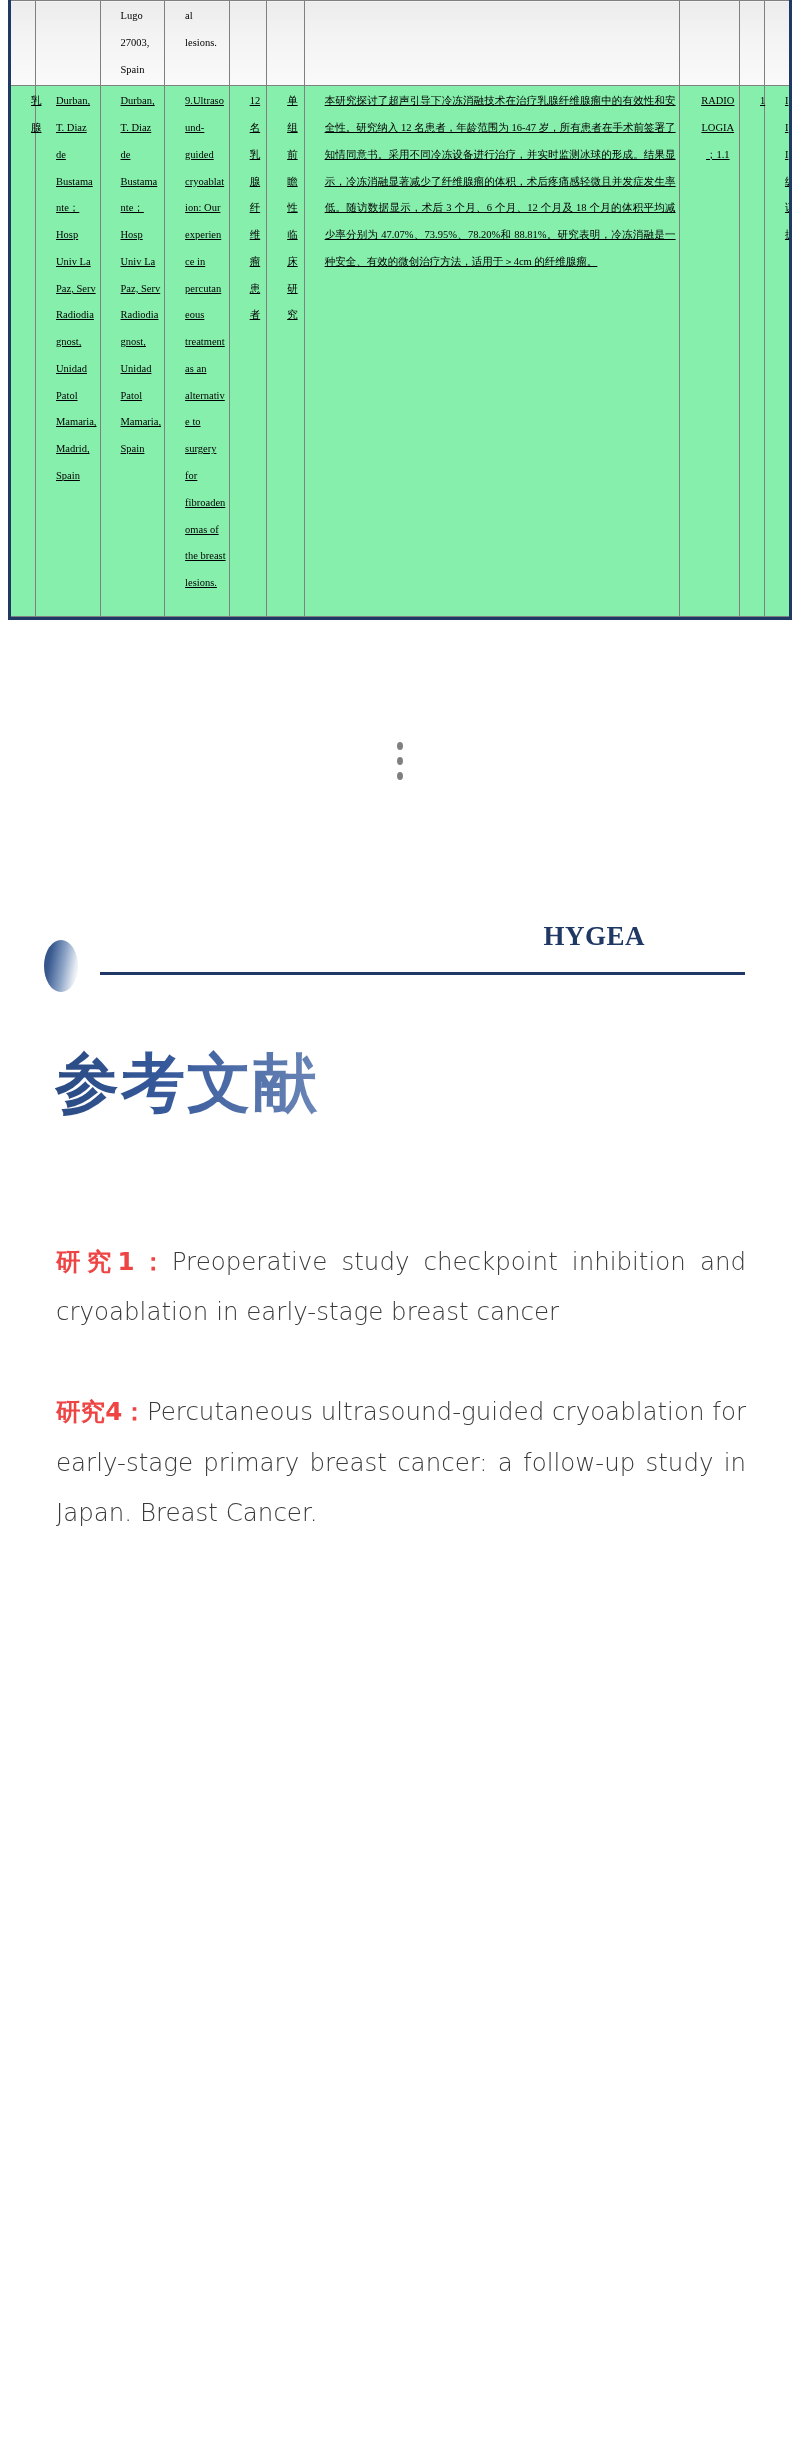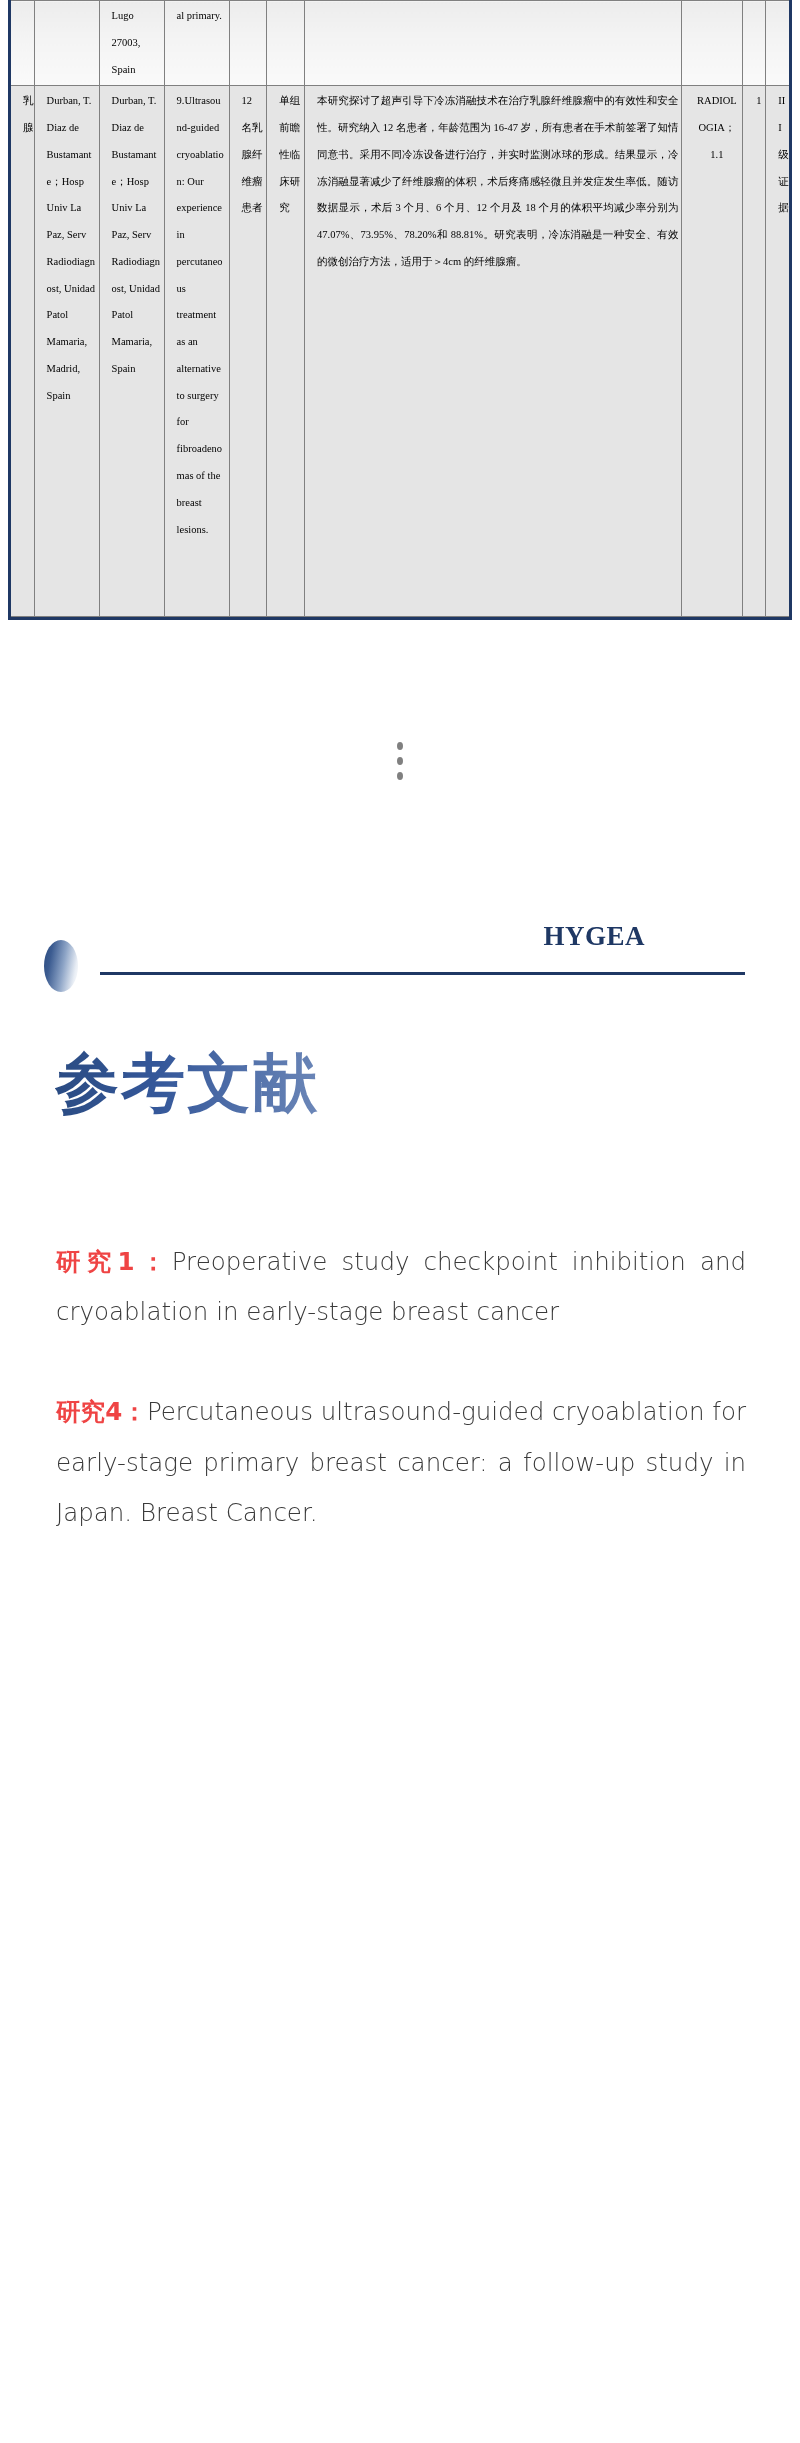--- a/index.html
+++ b/index.html
@@ -30,30 +30,31 @@
   table.lit {
     width: 100%;
     height: 100%;
     border-collapse: collapse;
     table-layout: fixed;
     font-family: "Liberation Serif", "DejaVu Serif", serif;
   }
   table.lit td {
     border: 1px solid #808080;
     vertical-align: top;
-    padding: 2px 3px 2px 12px;
+    padding: 2px 3px 2px 20px;
     font-size: 10.5px;
     line-height: 2.55;
     color: #000000;
     background: linear-gradient(180deg,#ececec 0%, #f3f3f3 40%, #fafafa 100%);
     word-wrap: break-word;
     overflow-wrap: break-word;
   }
   table.lit tr.row-body td {
-    background: #e5e5e5;
+    background: #86efac;
+    text-decoration: underline;
   }
   table.lit td.first-col { border-left: none; }
   table.lit td.last-col { border-right: none; }
   .c-cat   { width: 22px;  text-align: left; }
   .c-auth  { width: 62px; }
   .c-inst  { width: 62px; }
   .c-title { width: 62px; }
   .c-n     { width: 36px; }
   .c-type  { width: 36px; }
   .c-abs   { width: 360px; line-height: 2.45; text-align: justify; }
@@ -152,21 +153,21 @@
 </head>
 <body>
 
 <div class="table-wrap">
   <table class="lit">
     <tbody>
         <tr class="row-top">
       <td class="c-cat first-col"></td>
       <td class="c-auth"></td>
       <td class="c-inst">Lugo 27003, Spain</td>
-      <td class="c-title">al primary.</td>
+      <td class="c-title">al lesions.</td>
       <td class="c-n"></td>
       <td class="c-type"></td>
       <td class="c-abs"></td>
       <td class="c-jour"></td>
       <td class="c-num"></td>
       <td class="c-lvl last-col"></td>
     </tr>
     <tr class="row-body">
       <td class="c-cat first-col">乳腺</td>
       <td class="c-auth">Durban, T. Diaz de Bustamante；Hosp Univ La Paz, Serv Radiodiagnost, Unidad Patol Mamaria, Madrid, Spain</td>

